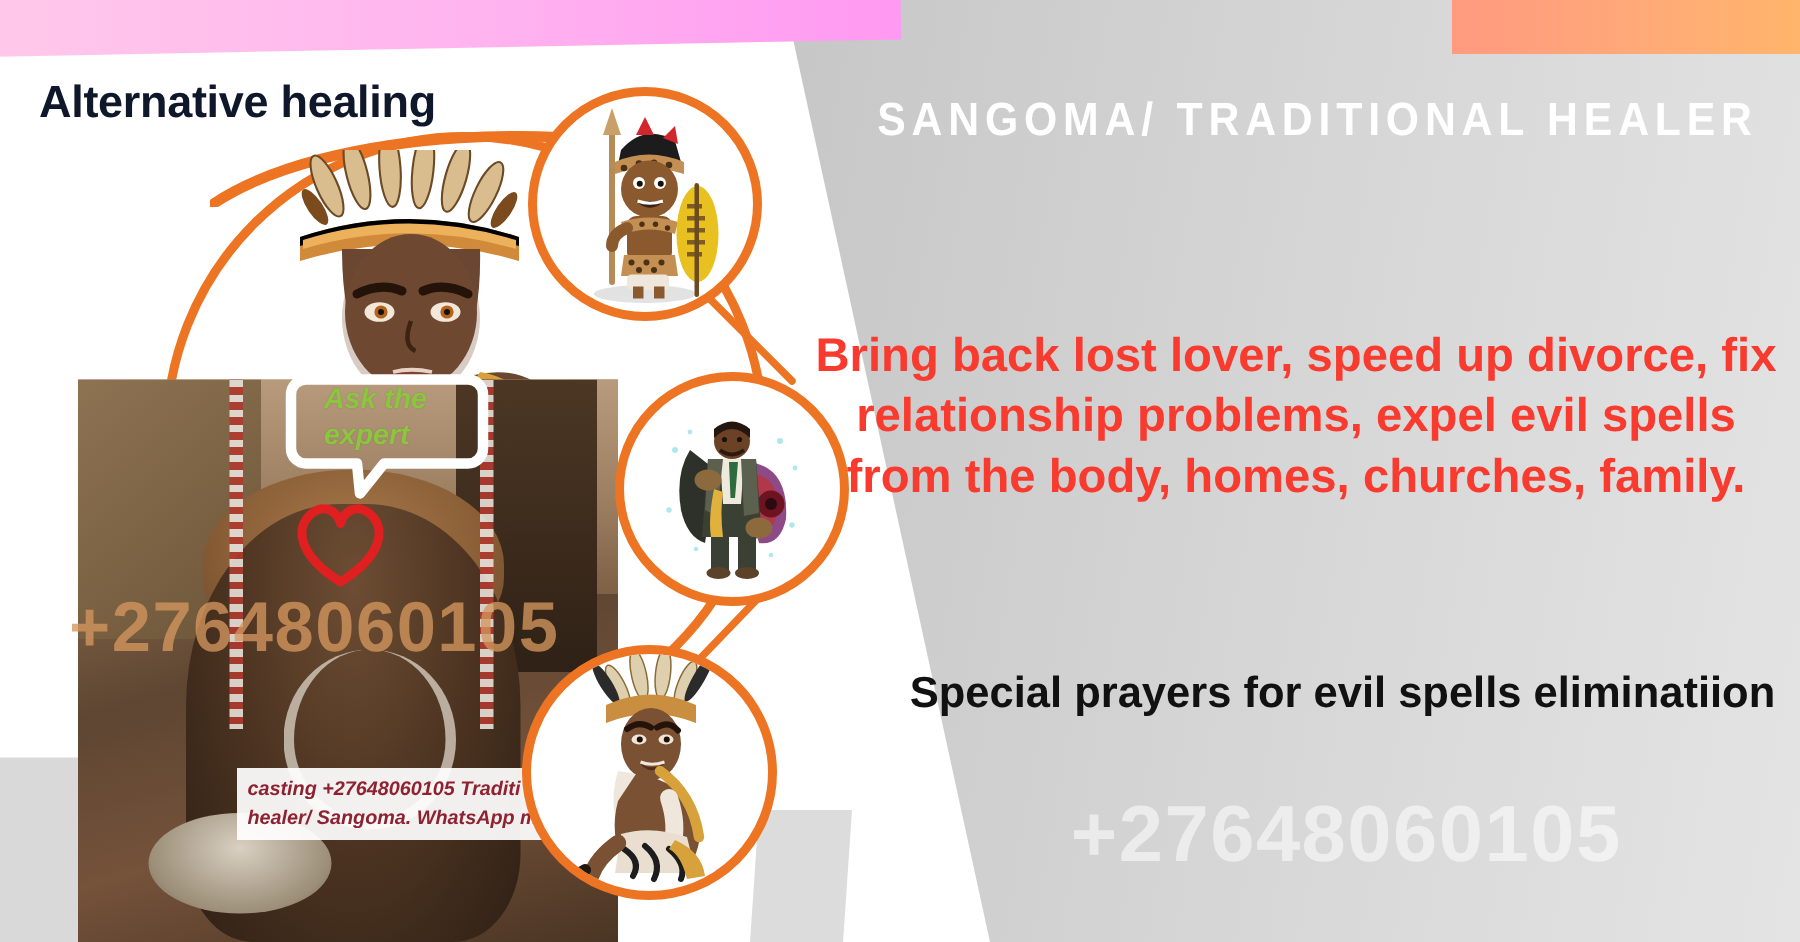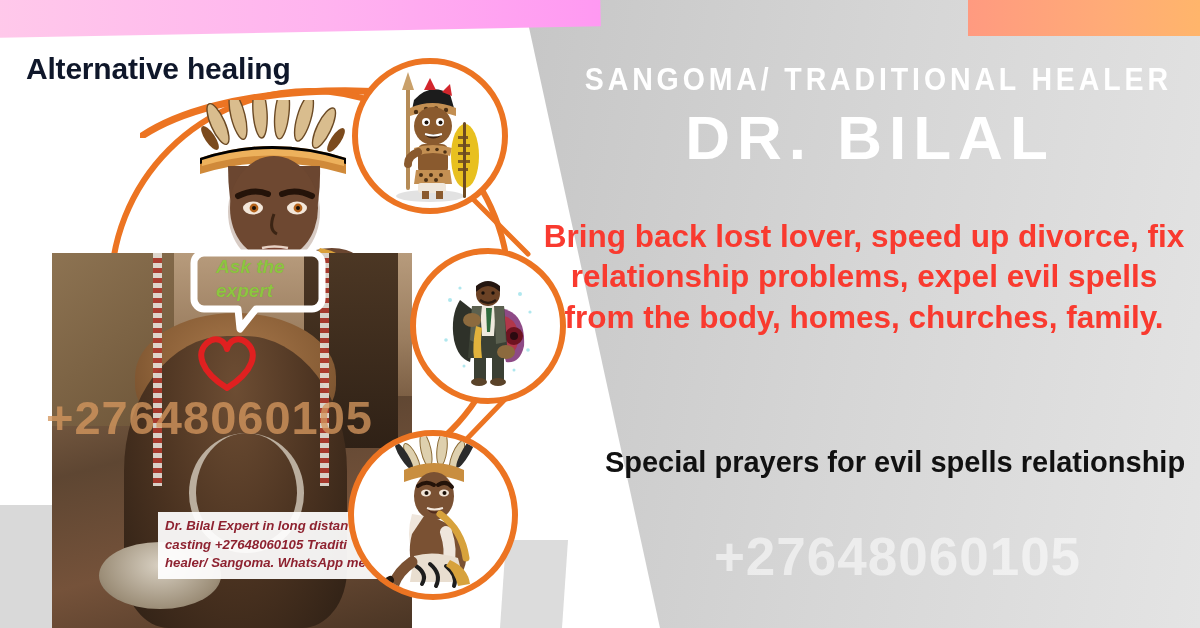--- a/index.html
+++ b/index.html
@@ -236,21 +236,20 @@
   <div class="bubble">
     <svg width="136" height="86" viewBox="0 0 136 86">
       <path d="M14 6 H122 A10 10 0 0 1 132 16 V52 A10 10 0 0 1 122 62 H66 L50 82 L48 62 H14 A10 10 0 0 1 4 52 V16 A10 10 0 0 1 14 6 Z" fill="none" stroke="#ffffff" stroke-width="7" stroke-linejoin="round"></path>
     </svg>
   </div>
   <div class="bubble-txt">Ask the expert</div>
 
   <div class="photo-watermark">+27648060105</div>
 
   <div class="caption-box">
-    <p>Dr. Bilal Expert in long distan</p>
     <p>casting +27648060105 Traditi</p>
     <p>healer/ Sangoma. WhatsApp me</p>
   </div>
 
   <div class="connector" style="left:470px;top:196px;width:70px;height:70px;">
     <svg width="70" height="70" viewBox="0 0 70 70">
         <path d="M4 4 L58 58" stroke="#ec7422" stroke-width="5" fill="none" stroke-linecap="round"></path>
       </svg>
   </div>
   <div class="connector" style="left:452px;top:388px;width:70px;height:70px;">
@@ -405,18 +404,17 @@
           <path d="M92 130 Q104 140 100 150"></path>
       </g>
       <path d="M96 124 Q114 132 116 148 L104 150 Q100 134 92 130 Z" fill="#d7a23c"></path>
 
       <path d="M58 126 Q44 136 40 148" stroke="#7a5133" stroke-width="11" fill="none" stroke-linecap="round"></path>
       <path d="M36 144 Q28 148 26 154" stroke="#20170f" stroke-width="8" fill="none" stroke-linecap="round"></path>
     </svg>
   </div>
 
   <div class="kicker">SANGOMA/ TRADITIONAL HEALER</div>
-  <div class="brand">DR. BILAL</div>
   <div class="services">Bring back lost lover, speed up divorce, fix relationship problems, expel evil spells from the body, homes, churches, family.</div>
-  <div class="special">Special prayers for  evil spells relationship</div>
+  <div class="special">Special prayers for  evil spells eliminatiion</div>
   <div class="phone-wm">+27648060105</div>
 
 </div>
 
 </body></html>

